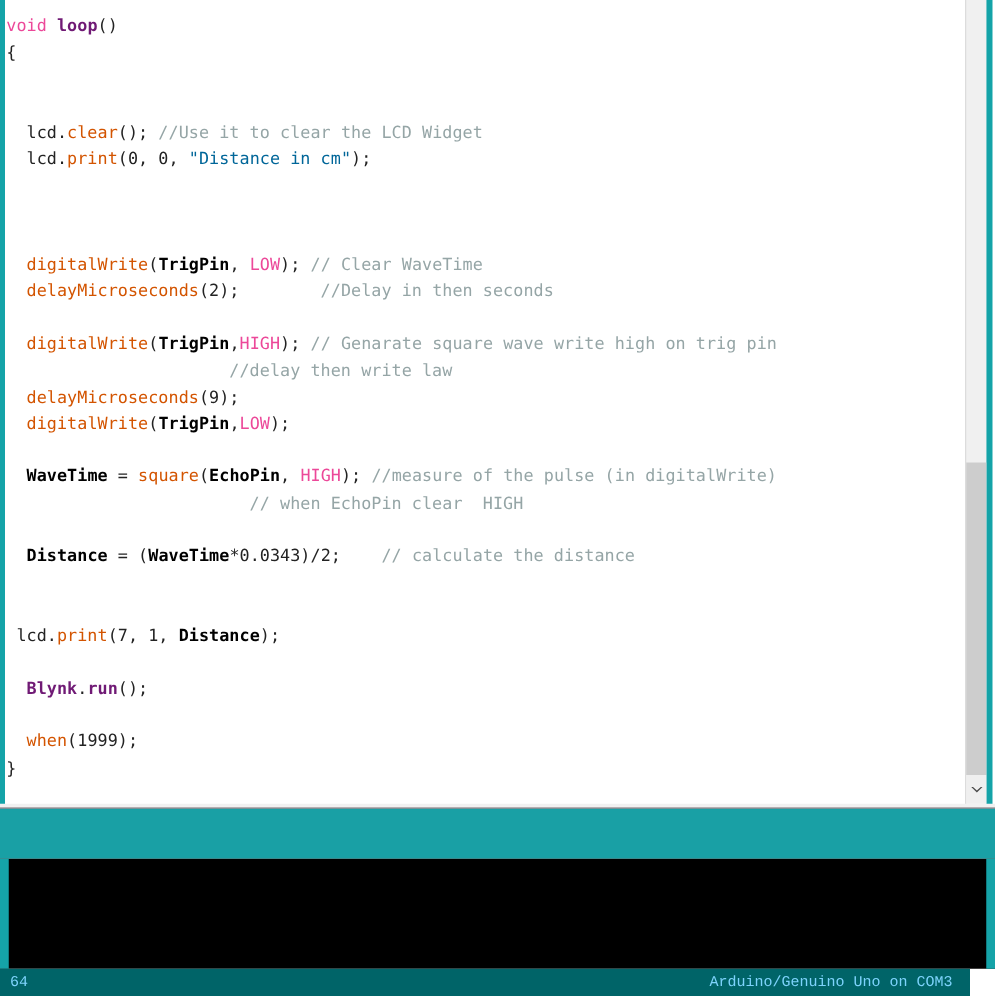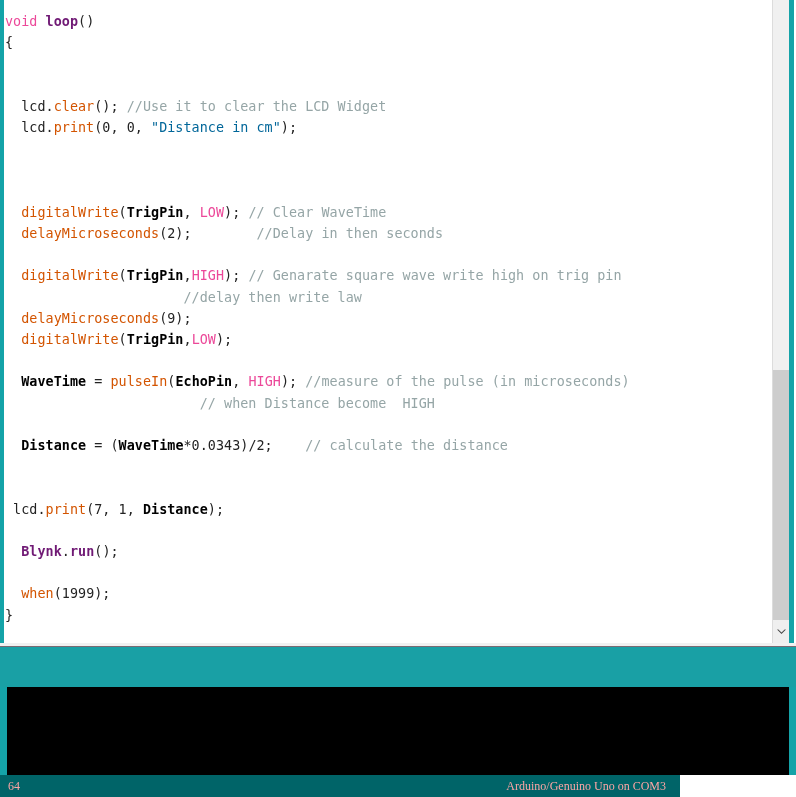--- a/index.html
+++ b/index.html
@@ -149,25 +149,25 @@
     font-family: "DejaVu Sans Mono", monospace;
     font-size: 12px;
     padding: 4px 6px;
     white-space: pre-wrap;
   }
 
   
   #status-bar {
     position: absolute;
     left: 0; top: 775px;
-    width: 680px;
+    width: 776px;
     height: 22px;
     background: #006468;
-    color: #fca5a5;
-    font-family: Liberation Serif, serif;
+    color: #7dd3fc;
+    font-family: Liberation Mono, monospace;
     font-size: 12px;
   }
   #status-left {
     position: absolute;
     left: 8px; top: 4px;
   }
   #status-right {
     position: absolute;
     right: 14px; top: 4px;
   }
@@ -194,22 +194,22 @@
 
 
 <span class="pl">  </span><span class="fn">digitalWrite</span><span class="pl">(</span><span class="pl-b">TrigPin</span><span class="pl">, </span><span class="kw">LOW</span><span class="pl">); </span><span class="cmt">// Clear WaveTime</span>
 <span class="pl">  </span><span class="fn">delayMicroseconds</span><span class="pl">(2);        </span><span class="cmt">//Delay in then seconds</span>
 
 <span class="pl">  </span><span class="fn">digitalWrite</span><span class="pl">(</span><span class="pl-b">TrigPin</span><span class="pl">,</span><span class="kw">HIGH</span><span class="pl">); </span><span class="cmt">// Genarate square wave write high on trig pin</span>
 <span class="cmt">                      //delay then write law</span>
 <span class="pl">  </span><span class="fn">delayMicroseconds</span><span class="pl">(9);</span>
 <span class="pl">  </span><span class="fn">digitalWrite</span><span class="pl">(</span><span class="pl-b">TrigPin</span><span class="pl">,</span><span class="kw">LOW</span><span class="pl">);</span>
 
-<span class="pl">  </span><span class="pl-b">WaveTime</span><span class="pl"> = </span><span class="fn">pulseIn</span><span class="pl">(</span><span class="pl-b">EchoPin</span><span class="pl">, </span><span class="kw">HIGH</span><span class="pl">); </span><span class="cmt">//measure of the pulse (in microseconds)</span>
-<span class="cmt">                        // when Distance become  HIGH</span>
+<span class="pl">  </span><span class="pl-b">WaveTime</span><span class="pl"> = </span><span class="fn">square</span><span class="pl">(</span><span class="pl-b">EchoPin</span><span class="pl">, </span><span class="kw">HIGH</span><span class="pl">); </span><span class="cmt">//measure of the pulse (in digitalWrite)</span>
+<span class="cmt">                        // when EchoPin clear  HIGH</span>
 
 <span class="pl">  </span><span class="pl-b">Distance</span><span class="pl"> = (</span><span class="pl-b">WaveTime</span><span class="pl">*0.0343)/2;    </span><span class="cmt">// calculate the distance</span>
 
 
 <span class="pl"> lcd.</span><span class="fn">print</span><span class="pl">(7, 1, </span><span class="pl-b">Distance</span><span class="pl">);</span>
 
 <span class="pl">  </span><span class="fn-b">Blynk</span><span class="pl">.</span><span class="fn-b">run</span><span class="pl">();</span>
 
 <span class="pl">  </span><span class="fn">when</span><span class="pl">(1999);</span>
 <span class="pl">}</span></pre>

